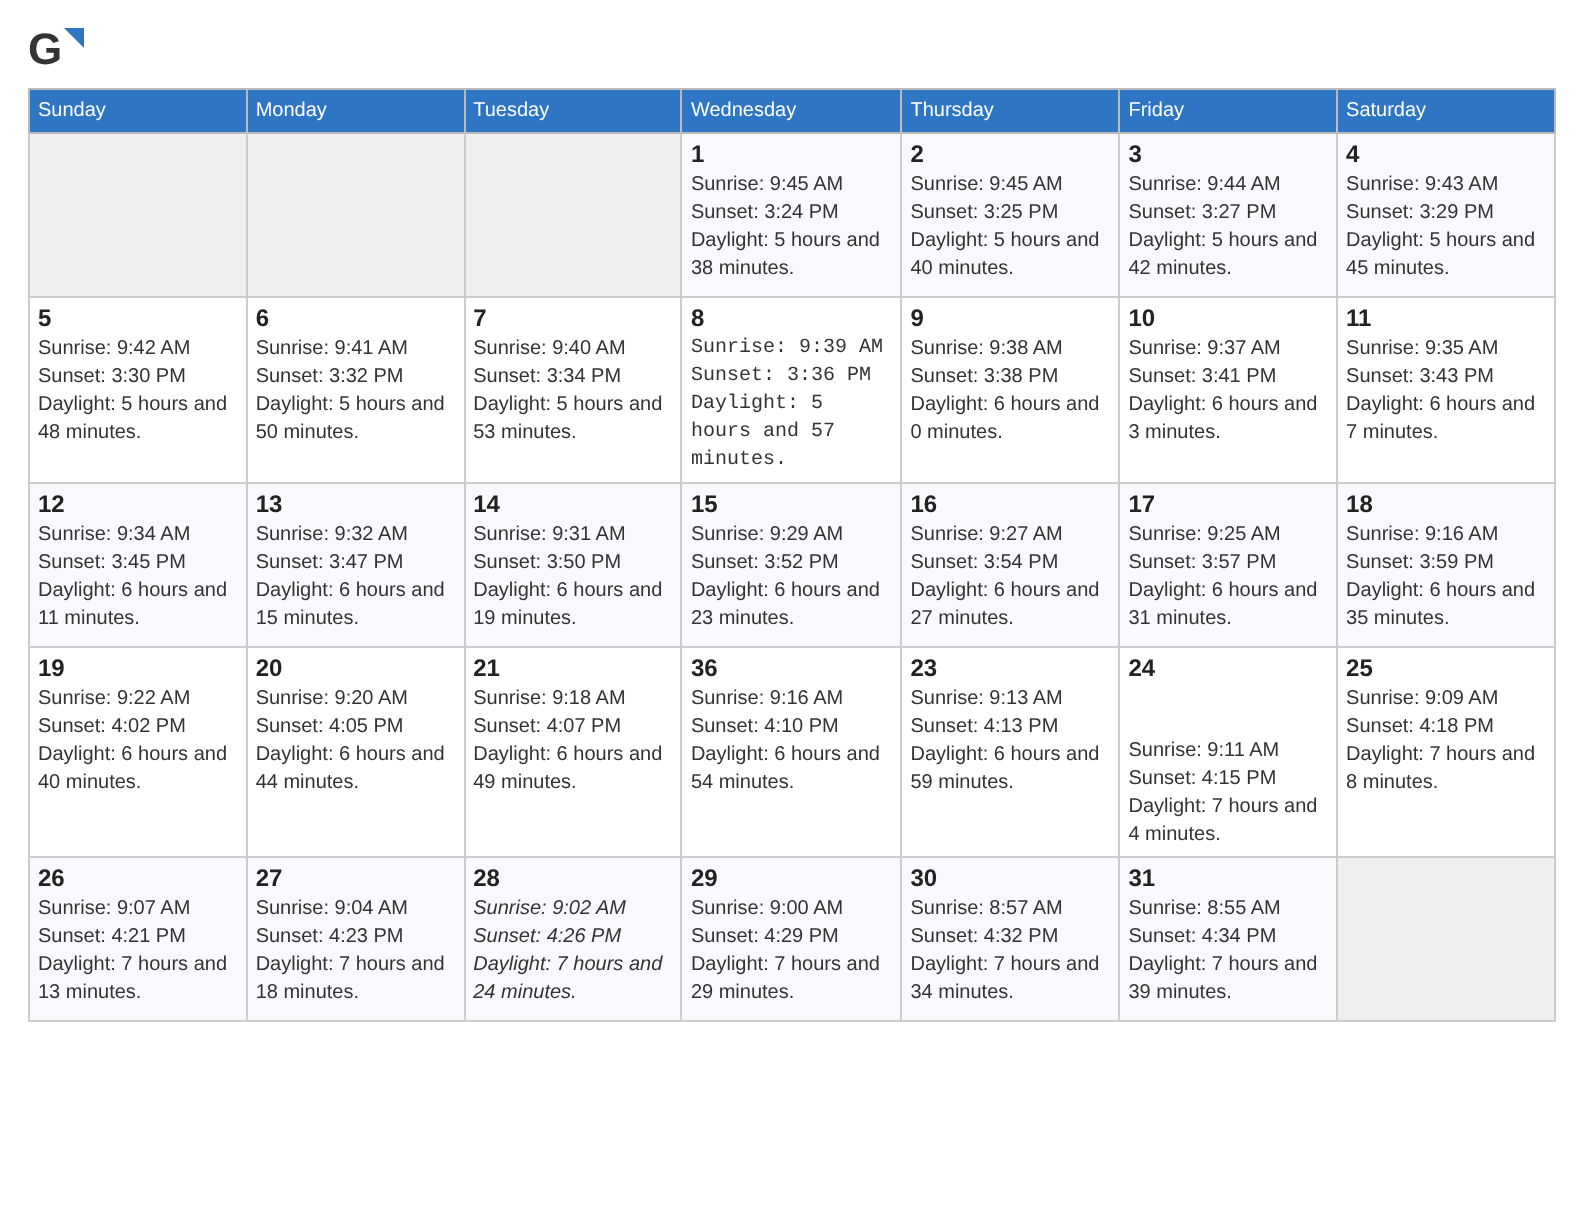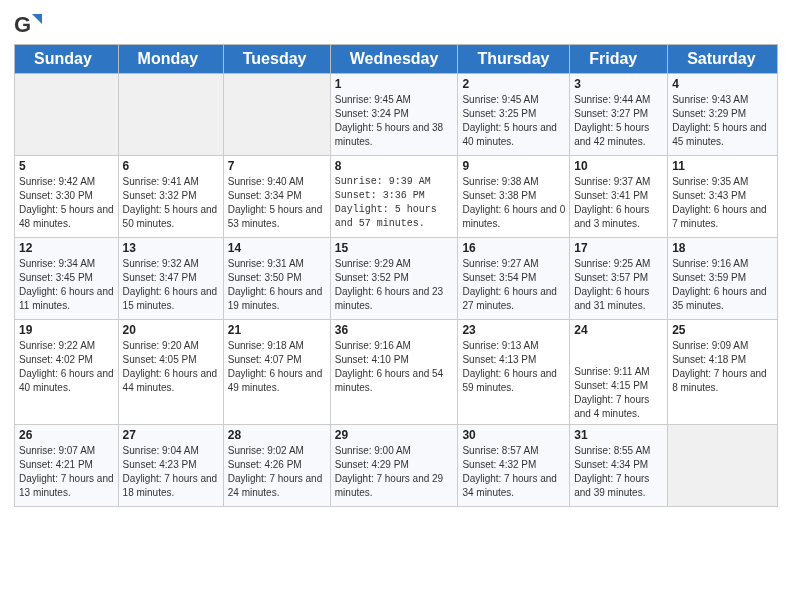--- a/index.html
+++ b/index.html
@@ -54,23 +54,23 @@
     .calendar {
       width: 100%;
       border-collapse: collapse;
       font-size: 10.5px;
     }
     .calendar thead tr {
       background: #2e75c4;
       color: #fff;
     }
     .calendar thead th {
-      padding: 5px 19px;
-      font-size: 16px;
-      font-weight: bold;
+      padding: 5px 4px;
+      font-size: 10px;
+      font-weight: normal;
       border: 1px solid #bbb;
       text-align: left;
     }
     .calendar tbody tr {
       vertical-align: top;
     }
     .calendar tbody td {
       border: 1px solid #ccc;
       padding: 3px 4px;
       width: 113px;
@@ -302,21 +302,21 @@
 Daylight: 7 hours and 13 minutes.</div>
           </td>
           <td>
             <div class="day-number">27</div>
             <div class="day-info" style="white-space: pre-line;">Sunrise: 9:04 AM
 Sunset: 4:23 PM
 Daylight: 7 hours and 18 minutes.</div>
           </td>
           <td>
             <div class="day-number">28</div>
-            <div class="day-info" style="white-space: pre-line;">Sunrise: 9:02 AM
+            <div class="day-info" style="white-space: pre-line; font-style: italic;">Sunrise: 9:02 AM
 Sunset: 4:26 PM
 Daylight: 7 hours and 24 minutes.</div>
           </td>
           <td>
             <div class="day-number">29</div>
             <div class="day-info" style="white-space: pre-line;">Sunrise: 9:00 AM
 Sunset: 4:29 PM
 Daylight: 7 hours and 29 minutes.</div>
           </td>
           <td>

